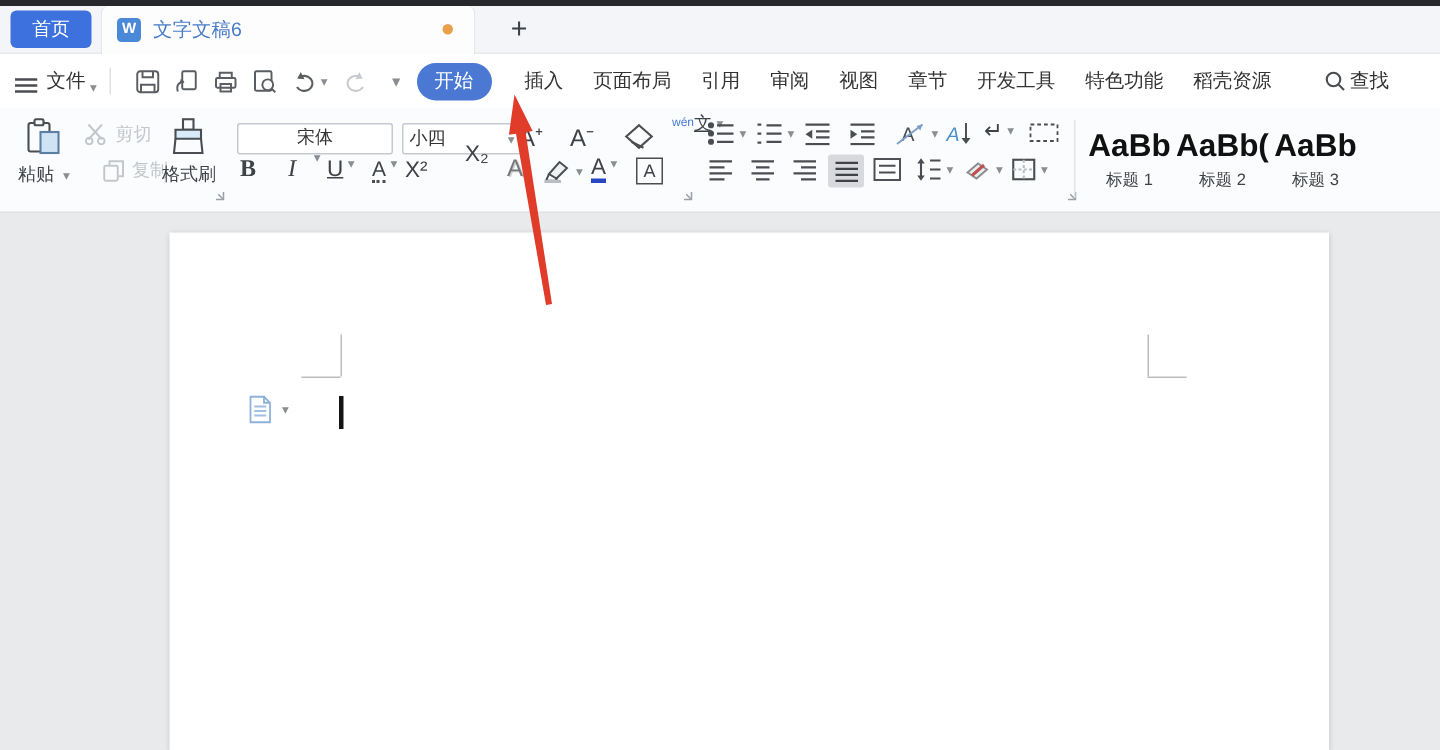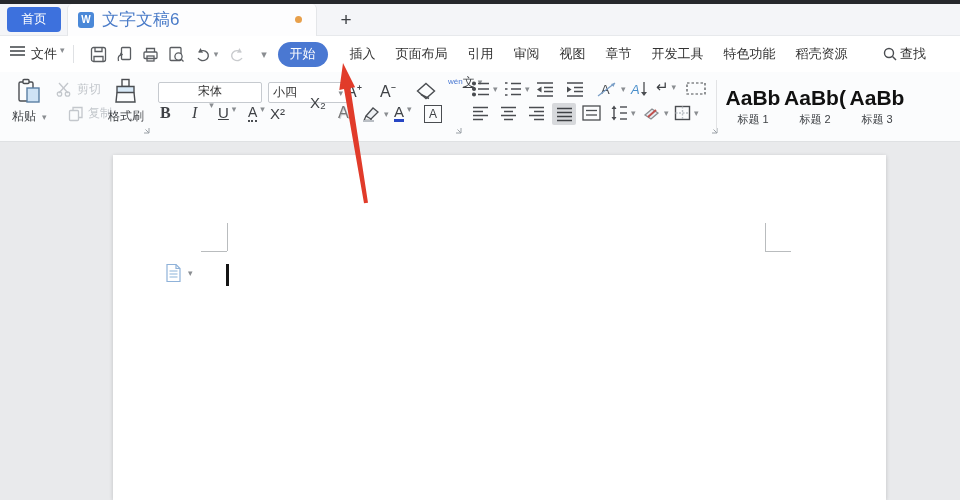--- a/index.html
+++ b/index.html
@@ -5,27 +5,27 @@
   * { margin:0; padding:0; box-sizing:border-box; }
   html,body { width:960px; height:500px; }
   body { font-family:"Liberation Sans", sans-serif; position:relative; width:960px; height:500px; overflow:hidden; background:#e9eaec; color:#333; }
 
   
   .top-strip { position:absolute; top:0; left:0; width:960px; height:4px; background:#26282c; }
   .tabbar { position:absolute; top:4px; left:0; width:960px; height:32px; background:#f4f5f8; border-bottom:1px solid #e7e9ec; display:flex; align-items:center; }
   .home-tab { margin-left:7px; width:54px; height:25px; background:#3d71dd; color:#fff; border-radius:4px; font-size:12.5px; display:flex; align-items:center; justify-content:center; }
   .doc-tab { margin-left:6px; width:250px; height:32px; background:#fdfdfe; border-left:1px solid #e4e6e9; border-right:1px solid #e4e6e9; border-radius:5px 5px 0 0; display:flex; align-items:center; padding:0 10px; }
   .doc-badge { width:16px; height:16px; background:#4a88d8; color:#fff; border-radius:3px; font-size:10px; font-weight:bold; display:flex; align-items:center; justify-content:center; }
-  .doc-title { margin-left:8px; font-size:17px; color:#4a7bc8; flex:1; }
+  .doc-title { margin-left:8px; font-size:13px; color:#4a7bc8; flex:1; }
   .unsaved-dot { width:7px; height:7px; border-radius:50%; background:#e8a04b; margin-right:4px; }
   .newtab { margin-left:16px; font-size:19px; color:#3c3f43; width:26px; height:26px; display:flex; align-items:center; justify-content:center; }
 
   
   .menubar { position:absolute; top:36px; left:0; width:960px; height:36px; background:#fff; display:flex; align-items:center; padding-left:10px; font-size:13px; }
-  .mb-item { display:flex; align-items:flex-start; }
+  .mb-item { display:flex; align-items:flex-end; }
   .file-label { margin-left:6px; }
   .chev { font-size:9px; color:#8a8d91; margin-left:3px; }
   .vsep { width:1px; height:18px; background:#dfe1e4; margin:0 8px; }
   .qbtn { margin-left:8px; width:18px; height:20px; display:flex; align-items:center; justify-content:center; }
   .qbtn svg { display:block; }
   .start-pill { margin-left:6px; width:50px; height:25px; border-radius:13px; background:#4a78d2; color:#fff; font-size:13px; display:flex; align-items:center; justify-content:center; }
   .rtab { margin-left:20px; color:#333; }
   .rtab.insert { margin-left:22px; }
   .find-box { margin-left:auto; margin-right:34px; display:flex; align-items:center; color:#333; }
   .find-box svg { margin-right:3px; }

